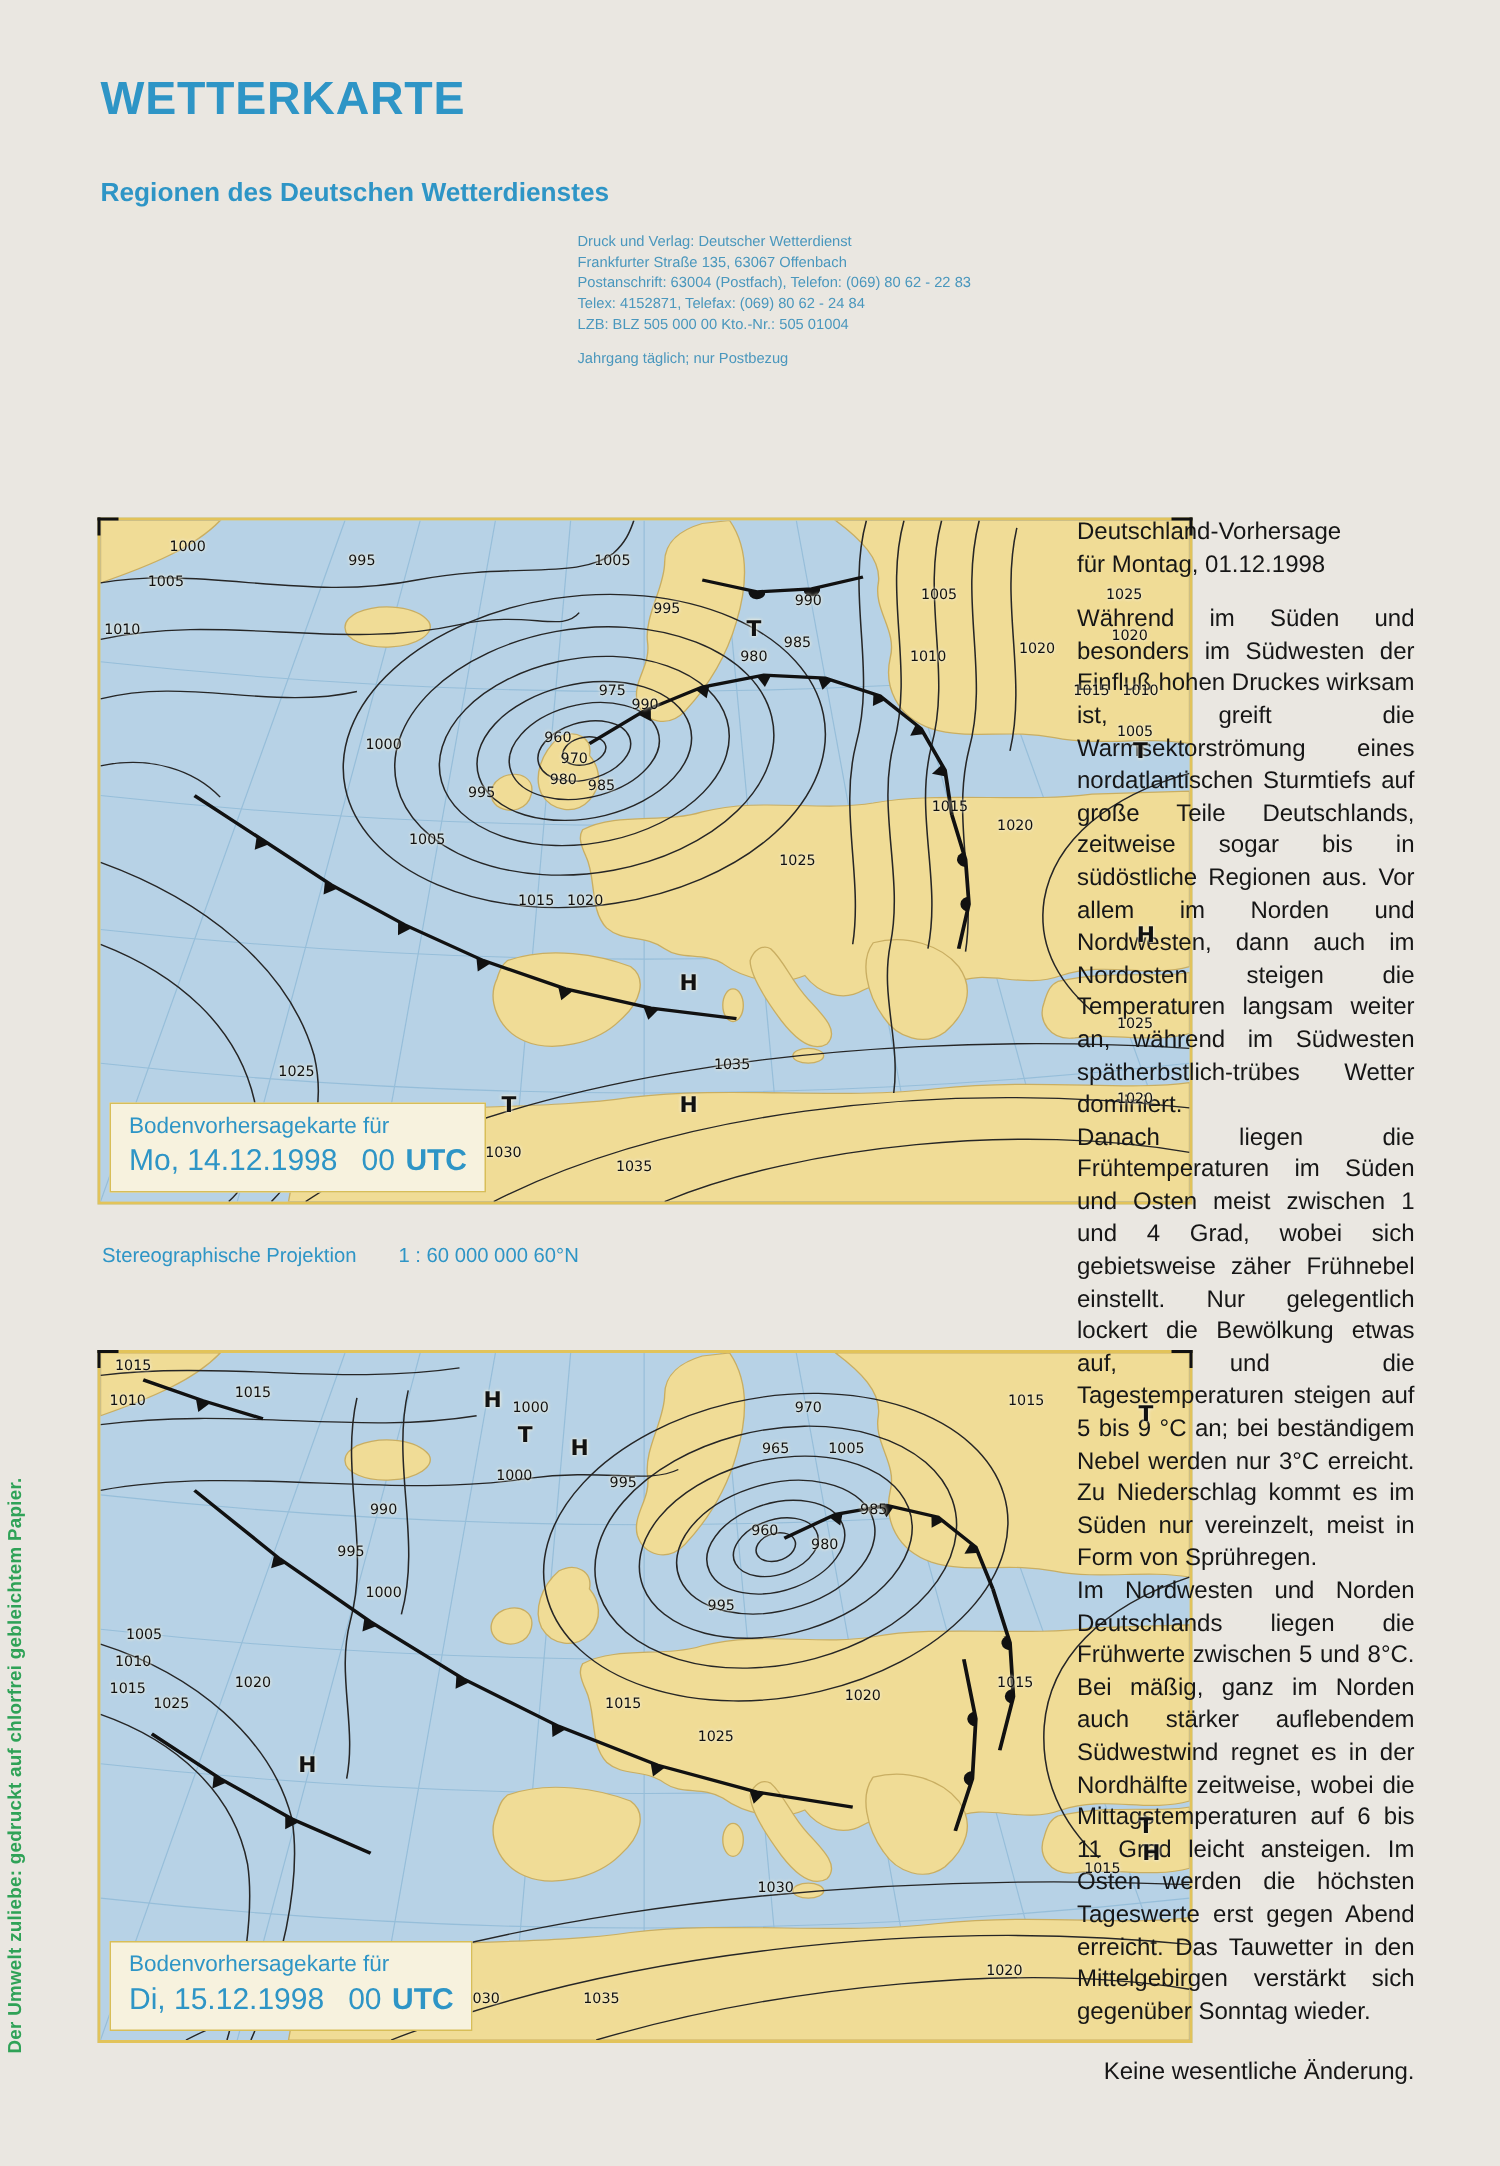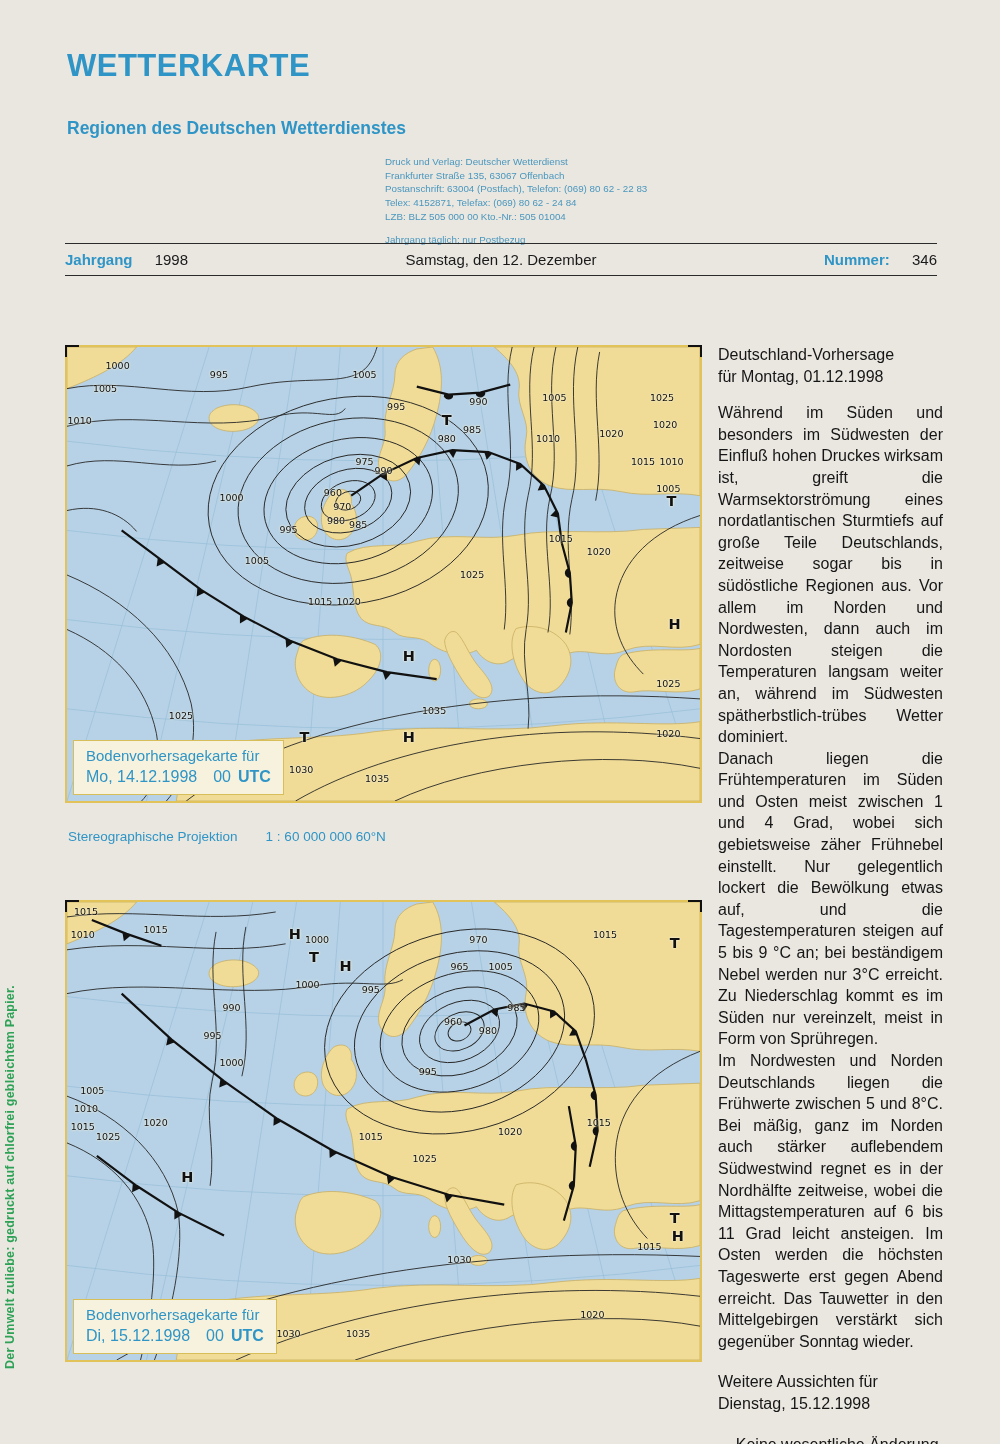--- a/index.html
+++ b/index.html
@@ -28,31 +28,31 @@
 
   
   .issue-bar{position:absolute;left:65px;right:63px;top:243px;height:31px;border-top:1.5px solid #2b2b2b;border-bottom:1.5px solid #2b2b2b;display:flex;align-items:center;font-size:15px;color:var(--ink);}
   .issue-bar>div{flex:1;}
   .issue-center{text-align:center;}
   .issue-right{text-align:right;}
   .lbl-blue{color:var(--blue);font-weight:bold;}
   .issue-val{margin-left:18px;color:var(--ink);}
 
   
-  .map{position:absolute;left:65px;width:637px;box-sizing:border-box;background:var(--map-sea);border:2px solid var(--map-frame);}
+  .map{position:absolute;left:65px;width:730px;box-sizing:border-box;background:var(--map-sea);border:2px solid var(--map-frame);}
   #map1{top:345px;height:458px;}
   #map2{top:900px;height:462px;}
   .map svg.chart{position:absolute;inset:0;width:100%;height:100%;}
   .label-layer{position:absolute;inset:0;z-index:3;}
   .map-label{position:absolute;transform:translate(-50%,-50%);font-size:9.5px;color:#111;font-family:"DejaVu Sans",sans-serif;white-space:nowrap;
     text-shadow:0 0 2px rgba(247,242,222,.95),0 0 3px rgba(247,242,222,.8);}
   .map-label.ht{font-size:14.5px;font-weight:bold;}
   .map-caption{position:absolute;left:6px;bottom:6px;z-index:5;background:#f7f2de;border:1px solid #d8be58;padding:6px 12px 8px;color:var(--blue);}
   .cap-title{font-size:15px;}
-  .cap-line2{font-size:16px;margin-top:4px;}
+  .cap-line2{font-size:20px;margin-top:4px;}
   .cap-time{margin-left:16px;}
   .cap-tz{margin-left:7px;font-weight:bold;}
   .regmark{position:absolute;width:12px;height:10px;z-index:4;}
   .regmark.tl{left:-2px;top:-2px;border-top:2.5px solid #111;border-left:2.5px solid #111;}
   .regmark.tr{right:-2px;top:-2px;border-top:2.5px solid #111;border-right:2.5px solid #111;}
 
   .projection-note{position:absolute;left:68px;top:829px;color:var(--blue);font-size:13.5px;}
   .proj-scale{margin-left:28px;}
 
   
@@ -77,31 +77,20 @@
         <div>Druck und Verlag: Deutscher Wetterdienst</div>
         <div>Frankfurter Straße 135, 63067 Offenbach</div>
         <div>Postanschrift: 63004 (Postfach), Telefon: (069) 80 62 - 22 83</div>
         <div>Telex: 4152871, Telefax: (069) 80 62 - 24 84</div>
         <div>LZB: BLZ 505 000 00  Kto.-Nr.: 505 01004</div>
       </div>
     <div class="pub-note">Jahrgang täglich; nur Postbezug</div>
   </div>
 
 
-  <div class="issue-bar">
-    <div>
-      <span class="lbl-blue">Jahrgang</span>
-      <span class="issue-val">1998</span>
-    </div>
-    <div class="issue-center">Samstag, den 12. Dezember</div>
-    <div class="issue-right">
-      <span class="lbl-blue">Nummer:</span>
-      <span class="issue-val">346</span>
-    </div>
-  </div>
 
   <div class="map" id="map1">
     <svg class="chart" viewBox="0 0 637 458" preserveAspectRatio="none">
       <defs>
         <marker id="m1c" markerWidth="9" markerHeight="9" refX="4.5" refY="0" orient="auto" markerUnits="userSpaceOnUse">
             <path d="M0,0 L9,0 L4.5,8 Z" fill="#111"></path>
           </marker>
         <marker id="m1w" markerWidth="10" markerHeight="6" refX="5" refY="0" orient="auto" markerUnits="userSpaceOnUse">
             <path d="M0,0 A5,5 0 0 0 10,0 Z" fill="#111"></path>
           </marker>
@@ -352,22 +341,18 @@
   <div class="forecast">
     <p class="fc-title">
       <span>Deutschland-Vorhersage</span><br>
       <span>für Montag, 01.12.1998</span>
     </p>
     <div id="fc-paras">
         <p>Während im Süden und besonders im Südwesten der Einfluß hohen Druckes wirksam ist, greift die Warmsektorströmung eines nordatlantischen Sturmtiefs auf große Teile Deutschlands, zeitweise sogar bis in südöstliche Regionen aus. Vor allem im Norden und Nordwesten, dann auch im Nordosten steigen die Temperaturen langsam weiter an, während im Südwesten spätherbstlich-trübes Wetter dominiert.</p>
         <p>Danach liegen die Frühtemperaturen im Süden und Osten meist zwischen 1 und 4 Grad, wobei sich gebietsweise zäher Frühnebel einstellt. Nur gelegentlich lockert die Bewölkung etwas auf, und die Tagestemperaturen steigen auf 5 bis 9 °C an; bei beständigem Nebel werden nur 3°C erreicht. Zu Niederschlag kommt es im Süden nur vereinzelt, meist in Form von Sprühregen.</p>
         <p>Im Nordwesten und Norden Deutschlands liegen die Frühwerte zwischen 5 und 8°C. Bei mäßig, ganz im Norden auch stärker auflebendem Südwestwind regnet es in der Nordhälfte zeitweise, wobei die Mittagstemperaturen auf 6 bis 11 Grad leicht ansteigen. Im Osten werden die höchsten Tageswerte erst gegen Abend erreicht. Das Tauwetter in den Mittelgebirgen verstärkt sich gegenüber Sonntag wieder.</p>
       </div>
-    <p class="fc-outlook">
-      <span>Weitere Aussichten für</span><br>
-      <span>Dienstag, 15.12.1998</span>
-    </p>
     <p class="fc-final">Keine wesentliche Änderung.</p>
   </div>
 
   <div class="eco">Der Umwelt zuliebe: gedruckt auf chlorfrei gebleichtem Papier.</div>
 
 </div>
 
 </body></html>

